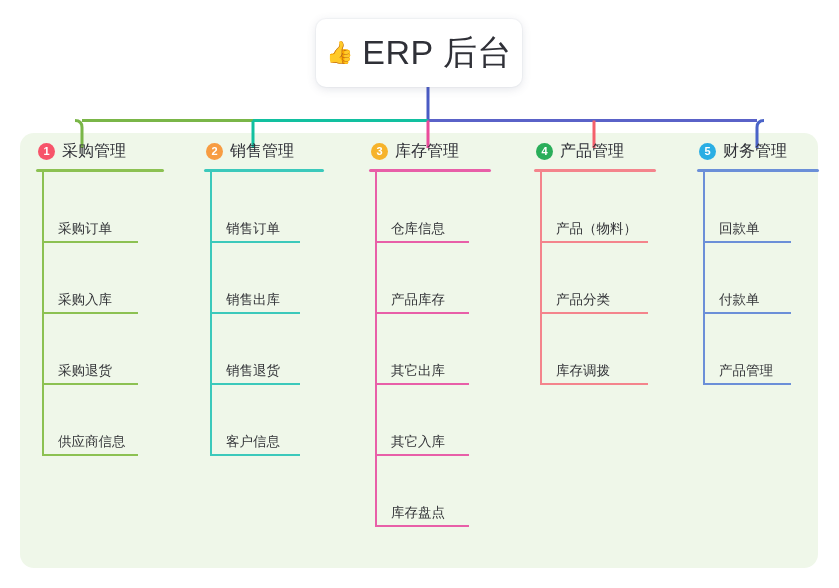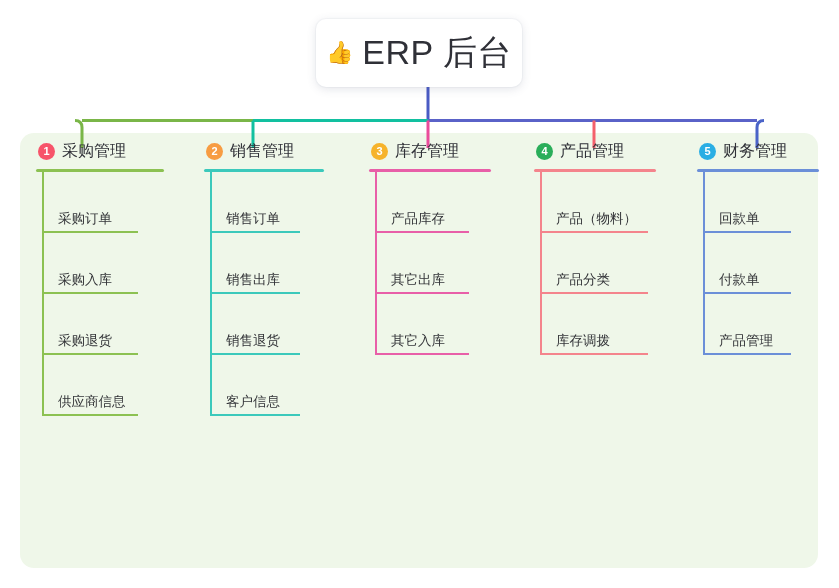--- a/index.html
+++ b/index.html
@@ -117,21 +117,21 @@
   }
   .spine {
     position: absolute;
     left: 0;
     top: 0;
     bottom: 0;
     width: 2px;
   }
   .item {
     position: relative;
-    height: 61px;
+    height: 71px;
     display: flex;
     align-items: flex-end;
     padding-left: 16px;
     padding-bottom: 5px;
     box-sizing: border-box;
   }
   .item-underline {
     position: absolute;
     left: 0;
     bottom: 0;
@@ -223,29 +223,37 @@
     <div class="column" style="width: 165px;">
       <div class="col-header">
         <span class="col-badge" style="background: rgb(246, 179, 43);">3</span>
         <span class="col-title">库存管理</span>
       </div>
       <div class="col-rule" style="background: rgb(232, 95, 168); width: 122px;"></div>
       <div class="col-items">
         <div class="spine" style="background: rgb(232, 95, 168);"></div>
         <div class="item">
           <div class="item-underline" style="background: rgb(232, 95, 168); width: 94px;"></div>
+          <span class="item-label">仓库信息</span>
+        </div>
+        <div class="item">
+          <div class="item-underline" style="background: rgb(232, 95, 168); width: 94px;"></div>
           <span class="item-label">产品库存</span>
         </div>
         <div class="item">
           <div class="item-underline" style="background: rgb(232, 95, 168); width: 94px;"></div>
           <span class="item-label">其它出库</span>
         </div>
         <div class="item">
           <div class="item-underline" style="background: rgb(232, 95, 168); width: 94px;"></div>
           <span class="item-label">其它入库</span>
+        </div>
+        <div class="item">
+          <div class="item-underline" style="background: rgb(232, 95, 168); width: 94px;"></div>
+          <span class="item-label">库存盘点</span>
         </div>
       </div>
     </div>
     <div class="column" style="width: 163px;">
       <div class="col-header">
         <span class="col-badge" style="background: rgb(42, 174, 90);">4</span>
         <span class="col-title">产品管理</span>
       </div>
       <div class="col-rule" style="background: rgb(244, 132, 140); width: 122px;"></div>
       <div class="col-items">

